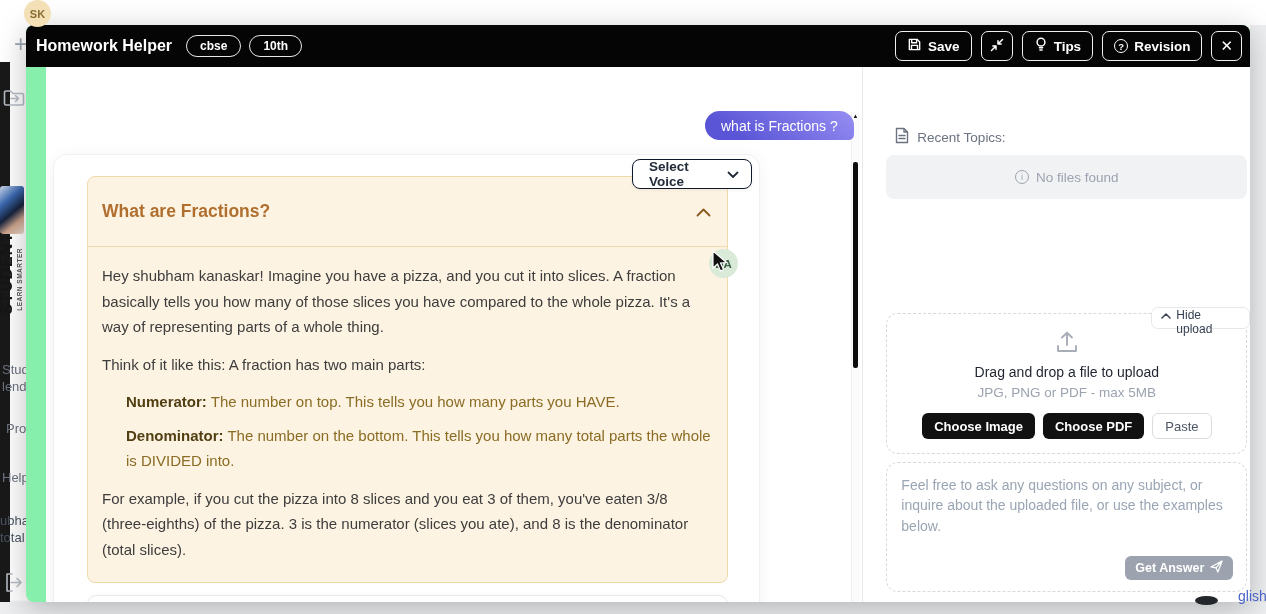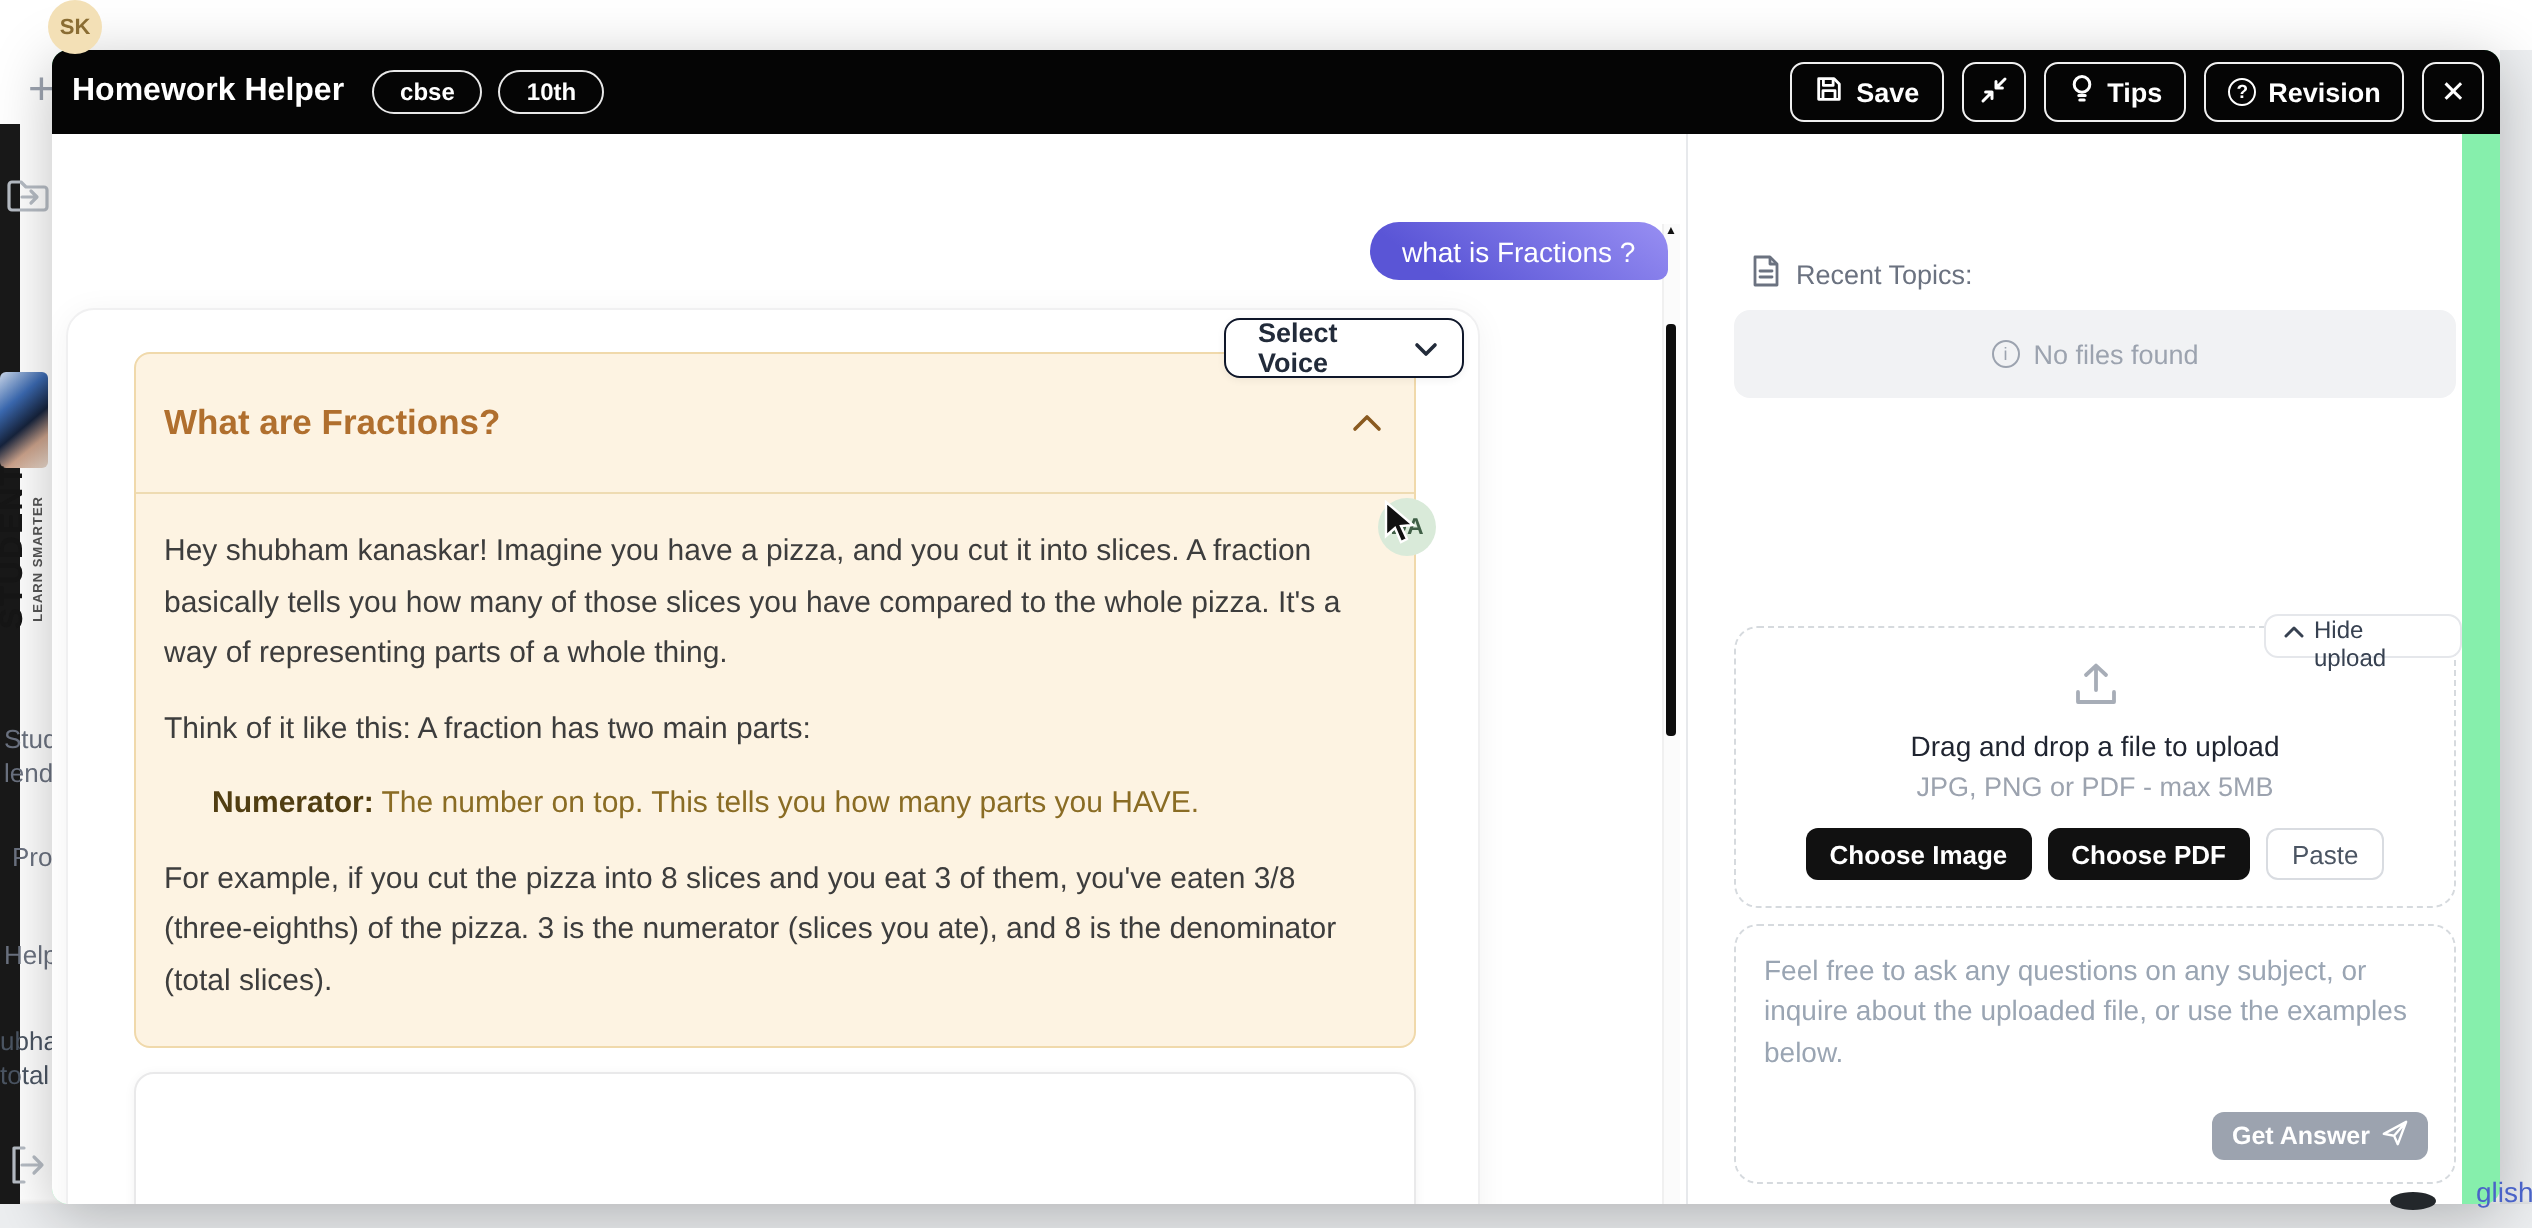--- a/index.html
+++ b/index.html
@@ -37,21 +37,21 @@
   .badge { border:1px solid #e8e8e8; border-radius:999px; color:#fff; font-size:12px; font-weight:bold;
     padding:3px 13px; margin-right:8px; white-space:nowrap; }
   .hdr-spacer { flex:1; }
   .hbtn { display:flex; align-items:center; gap:6px; border:1px solid #f0f0f0; border-radius:7px;
     background:transparent; color:#fff; font-size:13.5px; font-weight:600; height:30px; padding:0 11px;
     margin-left:9px; cursor:pointer; font-family:inherit; white-space:nowrap; }
   .hbtn.icon-only { padding:0 8px; }
   .qcircle { display:inline-flex; width:14px; height:14px; border:1.4px solid #fff; border-radius:50%;
     align-items:center; justify-content:center; font-size:9.5px; font-weight:bold; color:#fff; }
 
-  .m-body { flex:1; display:flex; position:relative; }
+  .m-body { flex:1; display:flex; position:relative;padding-left:20px; }
   .m-main { position:relative; width:817px; background:#fff; }
   .m-side { position:relative; width:388px; background:#fff; border-left:1px solid #e7e9ec; }
 
   
   .bubble { left:659px; top:44px; height:29px; padding:0 16px; display:flex; align-items:center;
     color:#fff; font-size:14px; border-radius:16px 16px 6px 16px; z-index:6;
     background:linear-gradient(215deg,#988ff3 0%,#5a55d6 80%); }
   .panel { left:7px; top:87px; width:707px; height:520px; background:#fff; border:1px solid #f0f0f1;
     border-radius:14px; box-shadow:0 2px 16px rgba(0,0,0,.05); padding-top:21px; z-index:1; }
   .voice-select { left:586px; top:92px; width:120px; height:30px; background:#fff; border:1px solid #0f172a;
@@ -203,20 +203,21 @@
               <span>
                 <svg width="15" height="9" viewBox="0 0 15 9" fill="none" stroke="#8a5a20" stroke-width="1.8" stroke-linecap="round" stroke-linejoin="round">
                     <path d="M1.5 7.5 L7.5 1.5 L13.5 7.5"></path>
                   </svg>
               </span>
             </div>
             <div class="card1-body">
               <p>Hey shubham kanaskar! Imagine you have a pizza, and you cut it into slices. A fraction basically tells you how many of those slices you have compared to the whole pizza. It's a way of representing parts of a whole thing.</p>
               <p>Think of it like this: A fraction has two main parts:</p>
               <div class="fr-part"><b>Numerator:</b><span> The number on top. This tells you how many parts you HAVE.</span></div>
+              <div class="fr-part"><b>Denominator:</b><span> The number on the bottom. This tells you how many total parts the whole is DIVIDED into.</span></div>
               <p class="last">For example, if you cut the pizza into 8 slices and you eat 3 of them, you've eaten 3/8 (three-eighths) of the pizza. 3 is the numerator (slices you ate), and 8 is the denominator (total slices).</p>
             </div>
           </div>
 
           <div class="card2">
             
             
           </div>
         </div>
 

